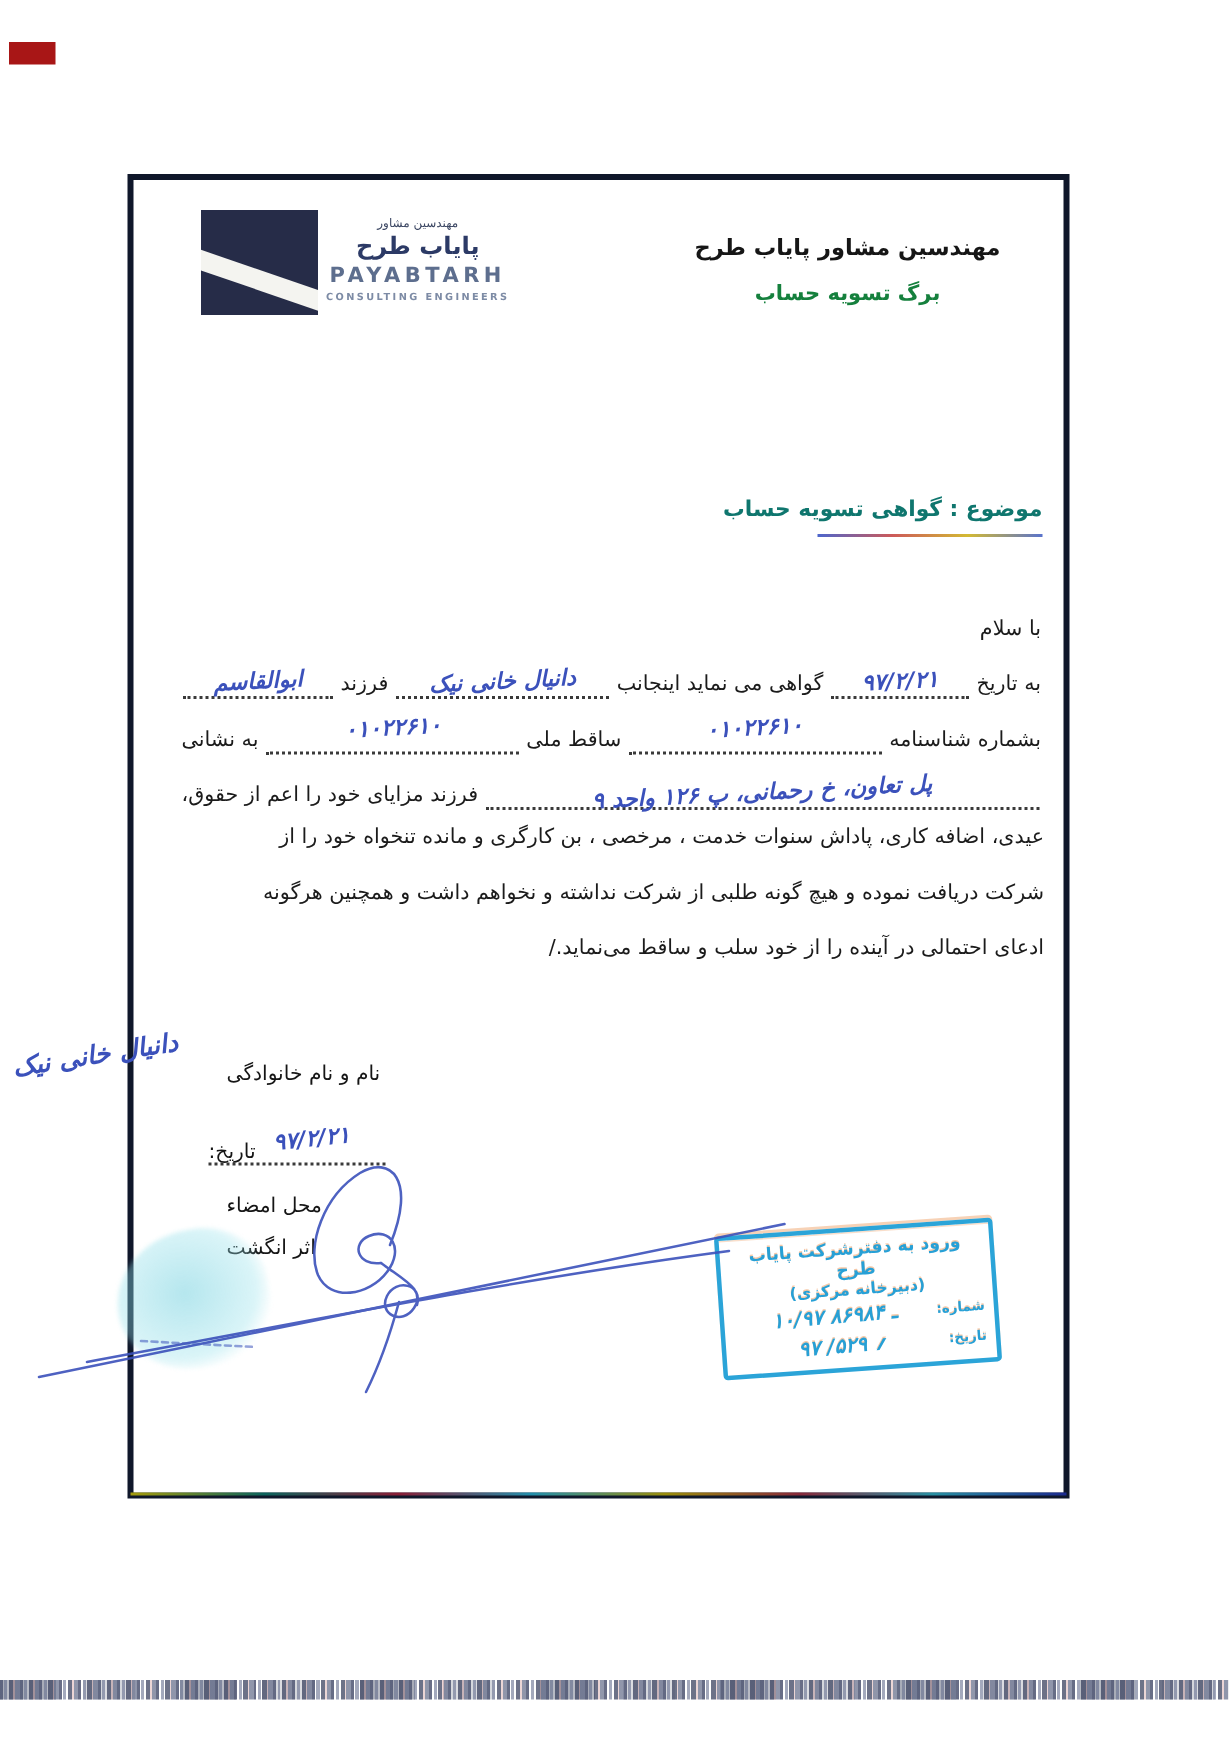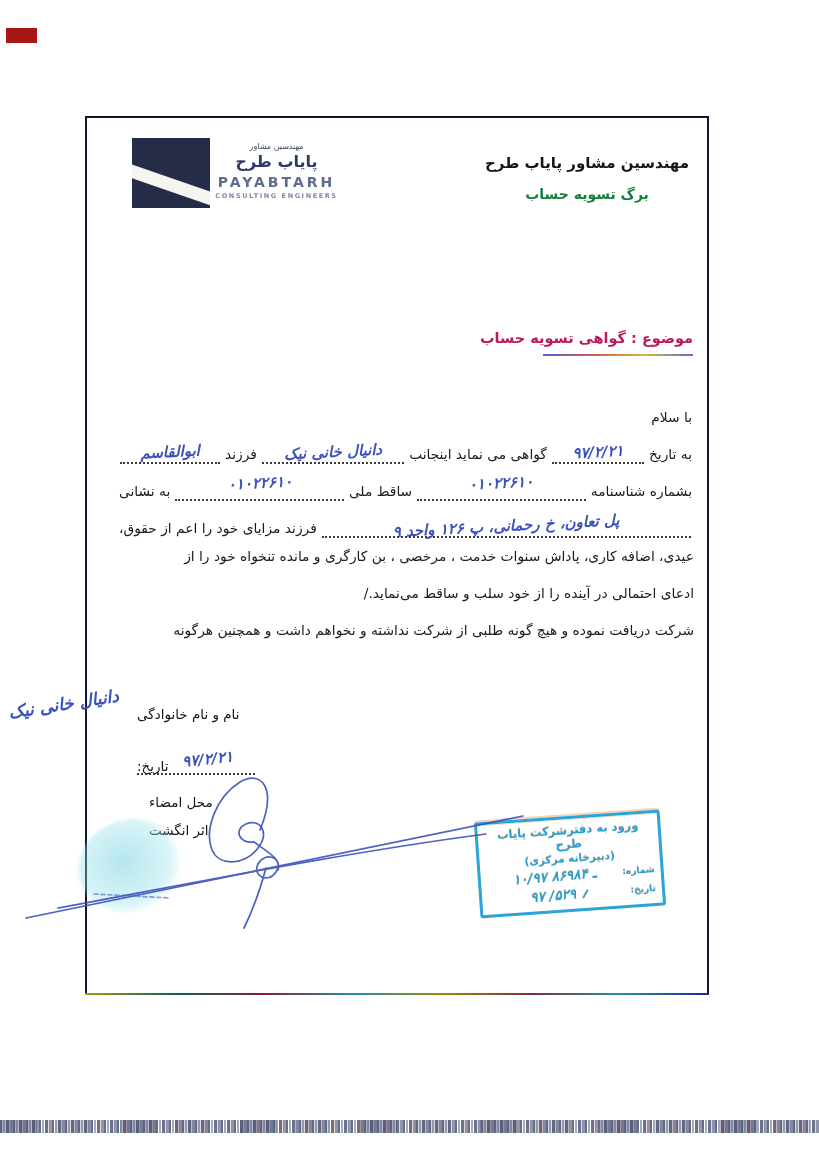--- a/index.html
+++ b/index.html
@@ -9,40 +9,40 @@
   .red-artifact{position:absolute;left:6px;top:28px;width:31px;height:15px;background:#a81616;}
   .bottom-noise{position:absolute;left:0;top:1120px;width:819px;height:13px;opacity:.85;
     background:
       repeating-linear-gradient(90deg, rgba(58,66,98,.9) 0 2px, rgba(255,255,255,.1) 2px 3px,
         rgba(90,100,135,.65) 3px 5px, rgba(255,255,255,.25) 5px 6px, rgba(40,48,80,.8) 6px 9px,
         rgba(160,60,60,.25) 9px 10px, rgba(70,80,115,.7) 10px 13px),
       repeating-linear-gradient(90deg, rgba(30,40,70,.5) 0 37px, rgba(255,255,255,.55) 37px 55px,
         rgba(30,40,70,.25) 55px 90px, rgba(255,255,255,.35) 90px 120px);}
   
   .frame{position:absolute;left:85px;top:116px;width:620px;height:875px;
-         border:2px solid #0f172a;}
+         border:4px solid #0f172a;}
   .frame-tint{position:absolute;left:-2px;right:-2px;bottom:-2px;height:2px;
     background:linear-gradient(90deg,#d8c800,#0a7d6e,#b2203a,#28b7d8,#c8b400,#b03040,#30b8cc,#2030b0);
     opacity:.75;}
   
   .logo-square{position:absolute;left:45px;top:20px;width:78px;height:70px;background:#262c48;overflow:hidden;}
   .logo-stripe{position:absolute;left:-8px;top:40px;width:92px;height:13px;background:#f4f4f0;
                transform:rotate(19deg);}
   .logo-text{position:absolute;left:122px;top:24px;width:135px;text-align:center;}
   .logo-fa-small{font-size:8px;color:#3c4763;direction:rtl;}
   .logo-fa{font-size:16px;font-weight:bold;color:#2c3a66;direction:rtl;margin-top:1px;}
   .logo-en{font-size:14px;font-weight:bold;letter-spacing:3px;color:#5d6e8e;margin-top:3px;}
   .logo-en-sub{font-size:6.5px;letter-spacing:1.6px;color:#7d8ba5;margin-top:2px;font-weight:bold;}
   
-  .head-right{position:absolute;left:380px;top:36px;width:240px;text-align:center;direction:rtl;}
+  .head-right{position:absolute;left:356px;top:36px;width:240px;text-align:center;direction:rtl;}
   .head-line1{font-size:15px;font-weight:bold;color:#161616;}
   .head-line2{font-size:14px;font-weight:bold;color:#15803d;margin-top:14px;}
   
   .subject{position:absolute;right:14px;top:212px;direction:rtl;font-size:14.5px;font-weight:bold;
-           color:#be185d;white-space:nowrap;}
+           color:#0f766e;white-space:nowrap;}
   .subject-underline{position:absolute;right:14px;top:236px;width:150px;height:2px;
     background:linear-gradient(90deg,#2040c0,#c03030,#c8a800,#3050c0);opacity:.8;}
   
   .body-par{position:absolute;left:30px;top:272px;width:577px;direction:rtl;font-size:13.8px;
             color:#1b1b1b;}
   .bline{display:flex;align-items:flex-end;height:37px;line-height:20px;white-space:nowrap;}
   .bline .txt{padding:0 2px;}
   .dots{flex:1 1 auto;border-bottom:2px dotted #3a3a3a;height:4px;margin:0 3px;position:relative;min-width:40px;}
   .dots.fixed{flex:0 0 auto;}
   .hand{position:absolute;color:#3b51bb;font-style:italic;font-weight:bold;white-space:nowrap;
@@ -134,25 +134,25 @@
         </span>
         <span class="txt">به نشانی</span>
       </div>
       <div class="bline">
         <span class="dots" style="flex:1.6">
           <span class="hand on-dots">پل تعاون، خ رحمانی، پ ۱۲۶ واحد ۹</span>
         </span>
         <span class="txt">فرزند مزایای خود را اعم از حقوق،</span>
       </div>
       <div class="plain">عیدی، اضافه کاری،  پاداش سنوات خدمت ، مرخصی ، بن کارگری و مانده تنخواه خود را از</div>
+      <div class="plain">شرکت دریافت نموده و هیچ گونه طلبی از شرکت نداشته و نخواهم داشت و همچنین هرگونه</div>
       <div class="plain" style="text-align:right">ادعای احتمالی در آینده را  از خود سلب و ساقط می‌نماید./</div>
-      <div class="plain">شرکت دریافت نموده و هیچ گونه طلبی از شرکت نداشته و نخواهم داشت و همچنین هرگونه</div>
     </div>
 
-    <div class="sig-label" style="left:50px;top:588px">نام و نام خانوادگی</div>
+    <div class="sig-label" style="left:62px;top:588px">نام و نام خانوادگی</div>
     <div class="sig-label" style="left:50px;top:640px">تاریخ:</div>
     <div class="date-dots"></div>
     <div class="sig-label" style="left:62px;top:676px">محل امضاء</div>
     <div class="sig-label" style="left:62px;top:704px">اثر انگشت</div>
 
     <div class="stamp">
       <div class="stamp-l1">ورود به دفترشرکت پایاب طرح</div>
       <div class="stamp-l2">(دبیرخانه مرکزی)</div>
       <div class="stamp-row">
         <span class="stamp-lbl">شماره:</span>

